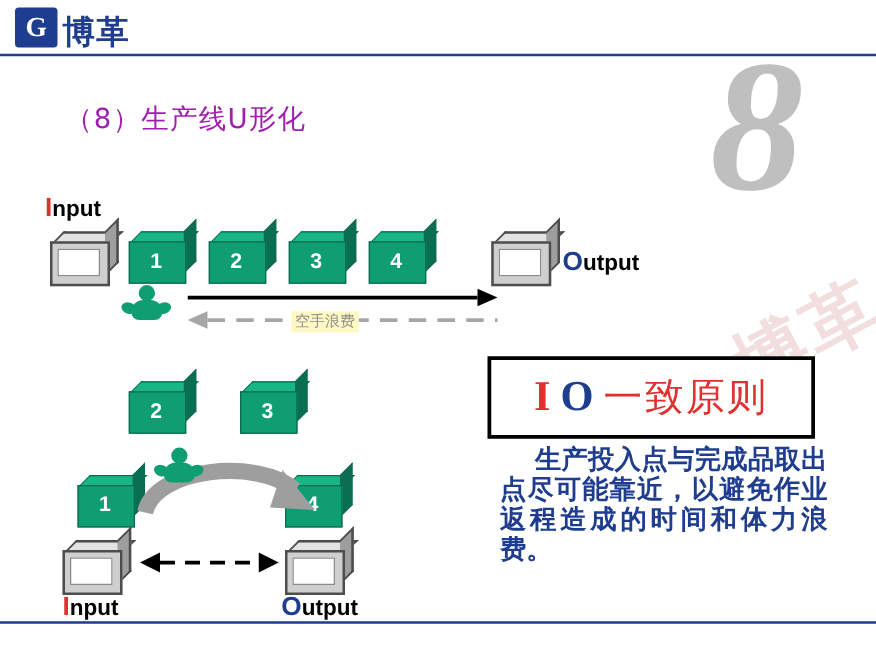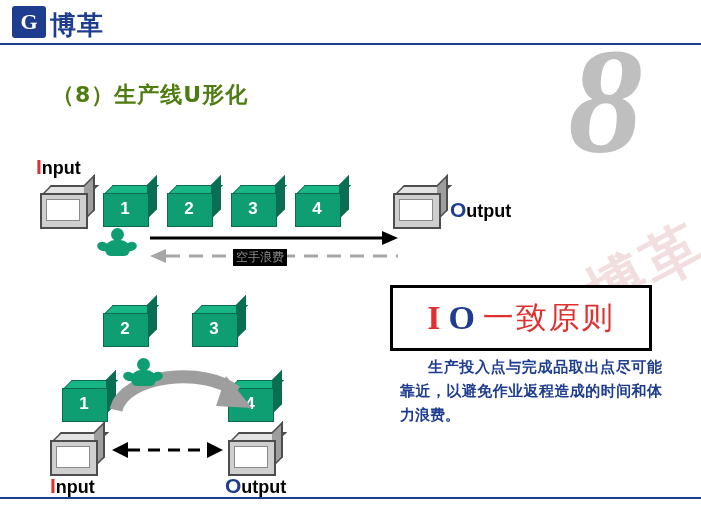--- a/index.html
+++ b/index.html
@@ -32,21 +32,21 @@
   .wm-diag{
     position:absolute;right:18px;top:206px;
     font-size:58px;color:#f2dede;font-weight:bold;
     transform:rotate(-28deg);transform-origin:right top;
     letter-spacing:4px;z-index:0;white-space:nowrap;
   }
 
   
   .slide-title{
     position:absolute;left:52px;top:80px;
-    font-size:22px;font-weight:bold;color:#4d7c0f;
+    font-size:22px;font-weight:normal;color:#a21caf;
     font-family:"DejaVu Sans",sans-serif;letter-spacing:1px;z-index:3;
   }
   .subtitle{
     position:absolute;left:292px;top:132px;
     font-size:25px;font-weight:bold;color:#bfbfbf;
     font-family:"DejaVu Sans",sans-serif;letter-spacing:2px;z-index:1;
   }
   .subtitle-tail{
     position:absolute;left:568px;top:146px;
     font-size:25px;font-weight:bold;color:#bfbfbf;
@@ -78,36 +78,36 @@
 
   
   .person{position:absolute;z-index:4;width:40px;height:32px;}
   .person .head{position:absolute;left:14px;top:0;width:13px;height:13px;border-radius:50%;background:#0f9d72;}
   .person .body{position:absolute;left:8px;top:12px;width:25px;height:16px;border-radius:12px 12px 8px 8px;background:#0f9d72;}
   .person .armL{position:absolute;left:0px;top:14px;width:12px;height:9px;border-radius:50%;background:#0f9d72;transform:rotate(18deg);}
   .person .armR{position:absolute;left:28px;top:14px;width:12px;height:9px;border-radius:50%;background:#0f9d72;transform:rotate(-18deg);}
 
   
   .flow-arrow{position:absolute;z-index:3;}
-  .waste-label{position:absolute;font-size:12px;color:#8c8c8c;z-index:4;background:#000000;padding:0 3px;
+  .waste-label{position:absolute;font-size:12px;color:#8c8c8c;z-index:4;background:#fef9c3;padding:0 3px;
                font-family:"DejaVu Sans",sans-serif;}
 
   
   .principle{
     position:absolute;left:390px;top:285px;width:256px;height:60px;
     border:3px solid #000;background:#ffffff;z-index:5;
     display:flex;align-items:center;justify-content:center;gap:8px;
   }
   .principle .i{color:#e03030;font-size:34px;font-weight:bold;font-family:"Liberation Serif",serif;}
   .principle .o{color:#1f3d8f;font-size:34px;font-weight:bold;font-family:"Liberation Serif",serif;}
   .principle .cn{color:#e03030;font-size:31px;font-weight:normal;font-family:"DejaVu Sans",sans-serif;letter-spacing:2px;}
 
   .body-text{
     position:absolute;left:400px;top:355px;width:262px;
-    font-size:15px;line-height:24px;color:#1f3d8f;font-weight:bold;
+    font-size:21px;line-height:24px;color:#1f3d8f;font-weight:bold;
     font-family:"DejaVu Sans",sans-serif;text-align:justify;z-index:5;
   }
   .body-text p{margin:0;}
   .body-text .indent{text-indent:28px;}
 
   
   .footer-rule{position:absolute;left:0;top:497px;width:701px;height:2px;background:#1f3d8f;}
   .footer{position:absolute;left:0;top:502px;width:701px;text-align:center;font-size:10px;color:#000;
           font-family:"DejaVu Sans",sans-serif;}
 

